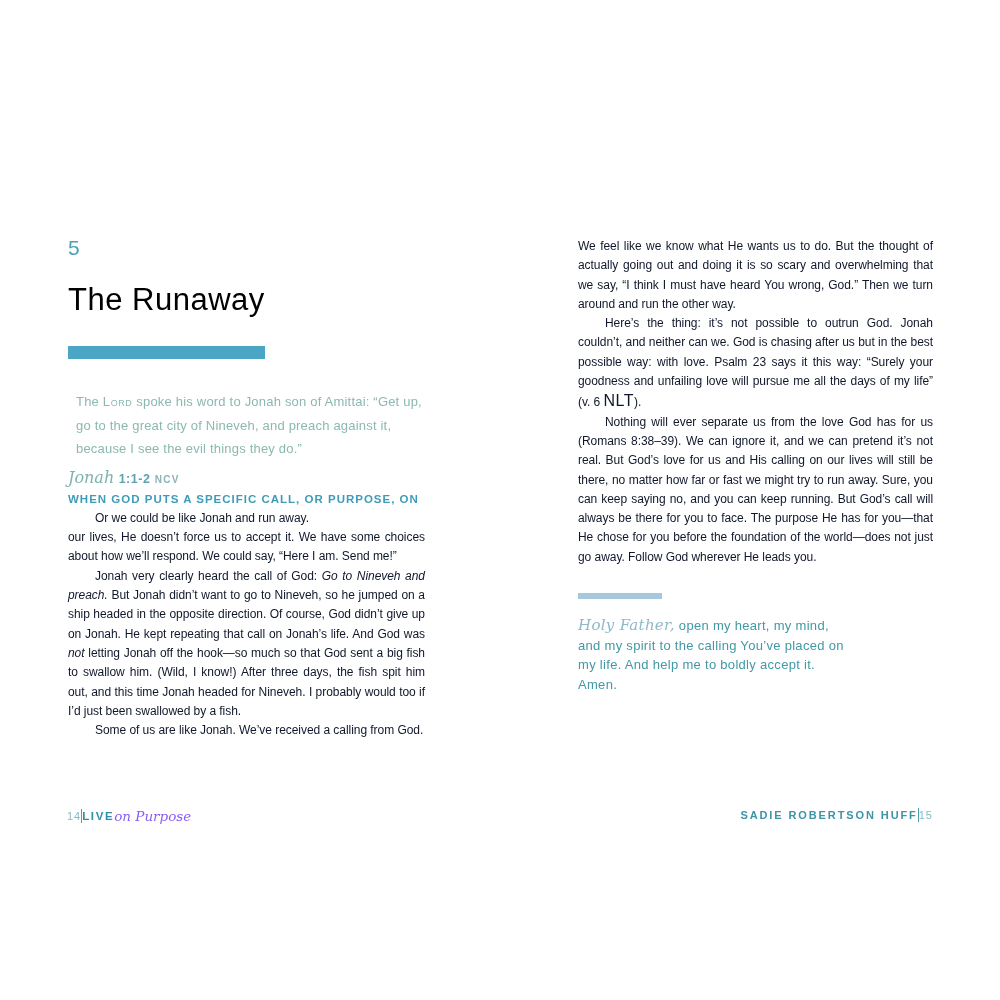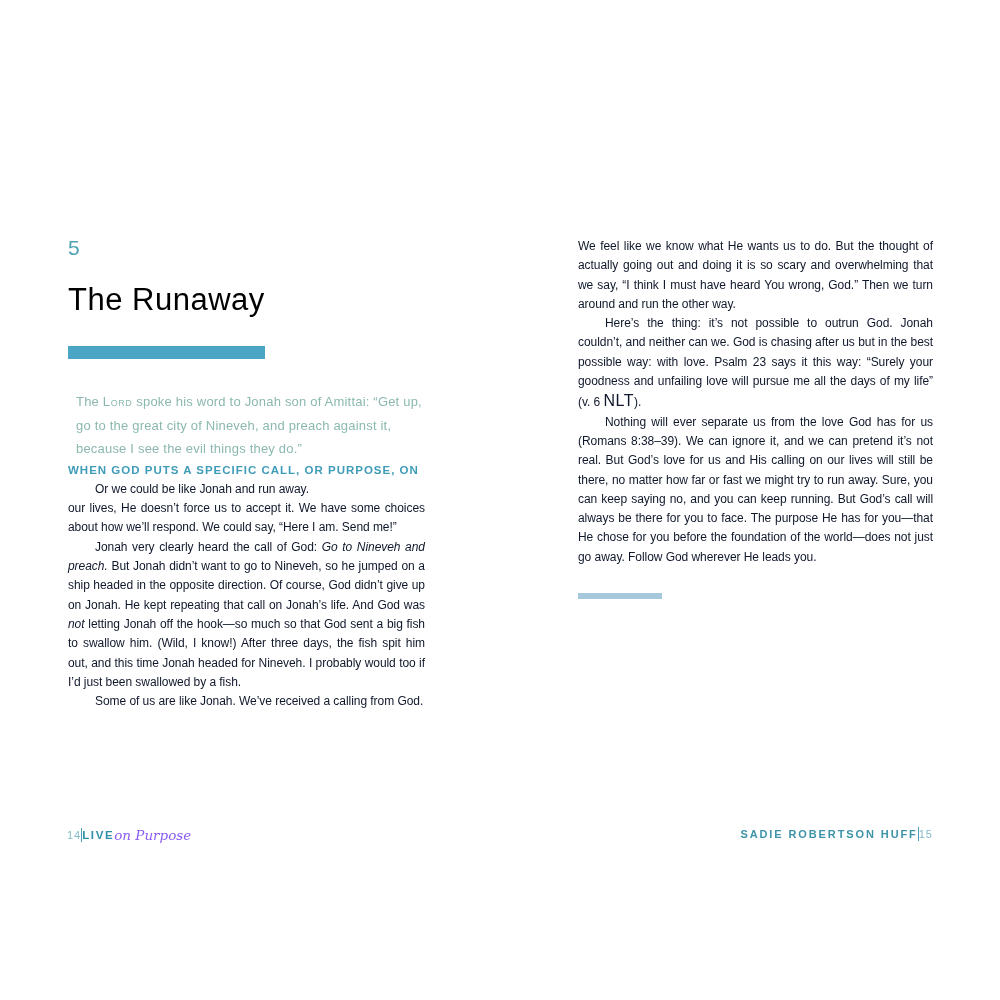--- a/index.html
+++ b/index.html
@@ -73,21 +73,21 @@
   .prayer {
     margin: 17px 0 0 0;
     width: 276px;
     font-size: 13px; line-height: 19.5px;
     letter-spacing: 0.3px;
     color: #4398A6;
   }
   .prayer .opening { font-size: 15px; color: #8FB9C6; }
 
   .footer {
-    position: absolute; top: 827px;
+    position: absolute; top: 808px;
     display: flex; align-items: center; 
   }
   .footer-left  { left: 67px; }
   .footer-right { right: 67px; }
   .vbar {
     display: inline-block;
     width: 1px; height: 14px;
     background: #4A9DB5;
   }
   .pagenum { font-size: 11px; color: #85BAC6; letter-spacing: 1px; }
@@ -108,20 +108,25 @@
 
   <section class="page page-left">
     <div class="chapter-number">5</div>
 
     <h1 class="chapter-title">The Runaway</h1>
 
     <div class="title-bar"></div>
 
     <p class="scripture"><span>The </span><span class="smallcaps">Lord</span><span> spoke his word to Jonah son of Amittai: “Get up, go to the great city of Nineveh, and preach against it, because I see the evil things they do.”</span></p>
 
+    <p class="reference">
+      <span class="script-font book">Jonah</span>
+      <span class="verses">1:1-2</span>
+      <span class="transl">NCV</span>
+    </p>
 
     <div class="lead-in">WHEN GOD PUTS A SPECIFIC CALL, OR PURPOSE, ON</div>
 
     <p class="body indent">Or we could be like Jonah and run away.</p>
 
     <p class="body">our lives, He doesn’t force us to accept it. We have some choices about how we’ll respond. We could say, “Here I am. Send me!”</p>
 
     <p class="body indent"><span>Jonah very clearly heard the call of God: </span><span class="ital">Go to Nineveh and preach.</span><span> But Jonah didn’t want to go to Nineveh, so he jumped on a ship headed in the opposite direction. Of course, God didn’t give up on Jonah. He kept repeating that call on Jonah’s life. And God was </span><span class="ital">not</span><span> letting Jonah off the hook—so much so that God sent a big fish to swallow him. (Wild, I know!) After three days, the fish spit him out, and this time Jonah headed for Nineveh. I probably would too if I’d just been swallowed by a fish.</span></p>
 
     <p class="body indent">Some of us are like Jonah. We’ve received a calling from God.</p>
@@ -129,20 +134,21 @@
 
   <section class="page page-right">
     <p class="body">We feel like we know what He wants us to do. But the thought of actually going out and doing it is so scary and overwhelming that we say, “I think I must have heard You wrong, God.” Then we turn around and run the other way.</p>
 
     <p class="body indent"><span>Here’s the thing: it’s not possible to outrun God. Jonah couldn’t, and neither can we. God is chasing after us but in the best possible way: with love. Psalm 23 says it this way: “Surely your goodness and unfailing love will pursue me all the days of my life” (v. 6 </span><span class="sc-small">NLT</span><span>).</span></p>
 
     <p class="body indent">Nothing will ever separate us from the love God has for us (Romans 8:38–39). We can ignore it, and we can pretend it’s not real. But God’s love for us and His calling on our lives will still be there, no matter how far or fast we might try to run away. Sure, you can keep saying no, and you can keep running. But God’s call will always be there for you to face. The purpose He has for you—that He chose for you before the foundation of the world—does not just go away. Follow God wherever He leads you.</p>
 
     <div class="prayer-bar"></div>
 
+    <p class="prayer"><span class="script-font opening">Holy Father,</span><span> open my heart, my mind, and my spirit to the calling You’ve placed on my life. And help me to boldly accept it. Amen.</span></p>
   </section>
 
   <footer class="footer footer-left">
     <span class="pagenum">14</span>
     <span class="vbar"></span>
     <span class="book-caps">LIVE</span>
     <span class="script-font book-script">on Purpose</span>
   </footer>
 
   <footer class="footer footer-right">

